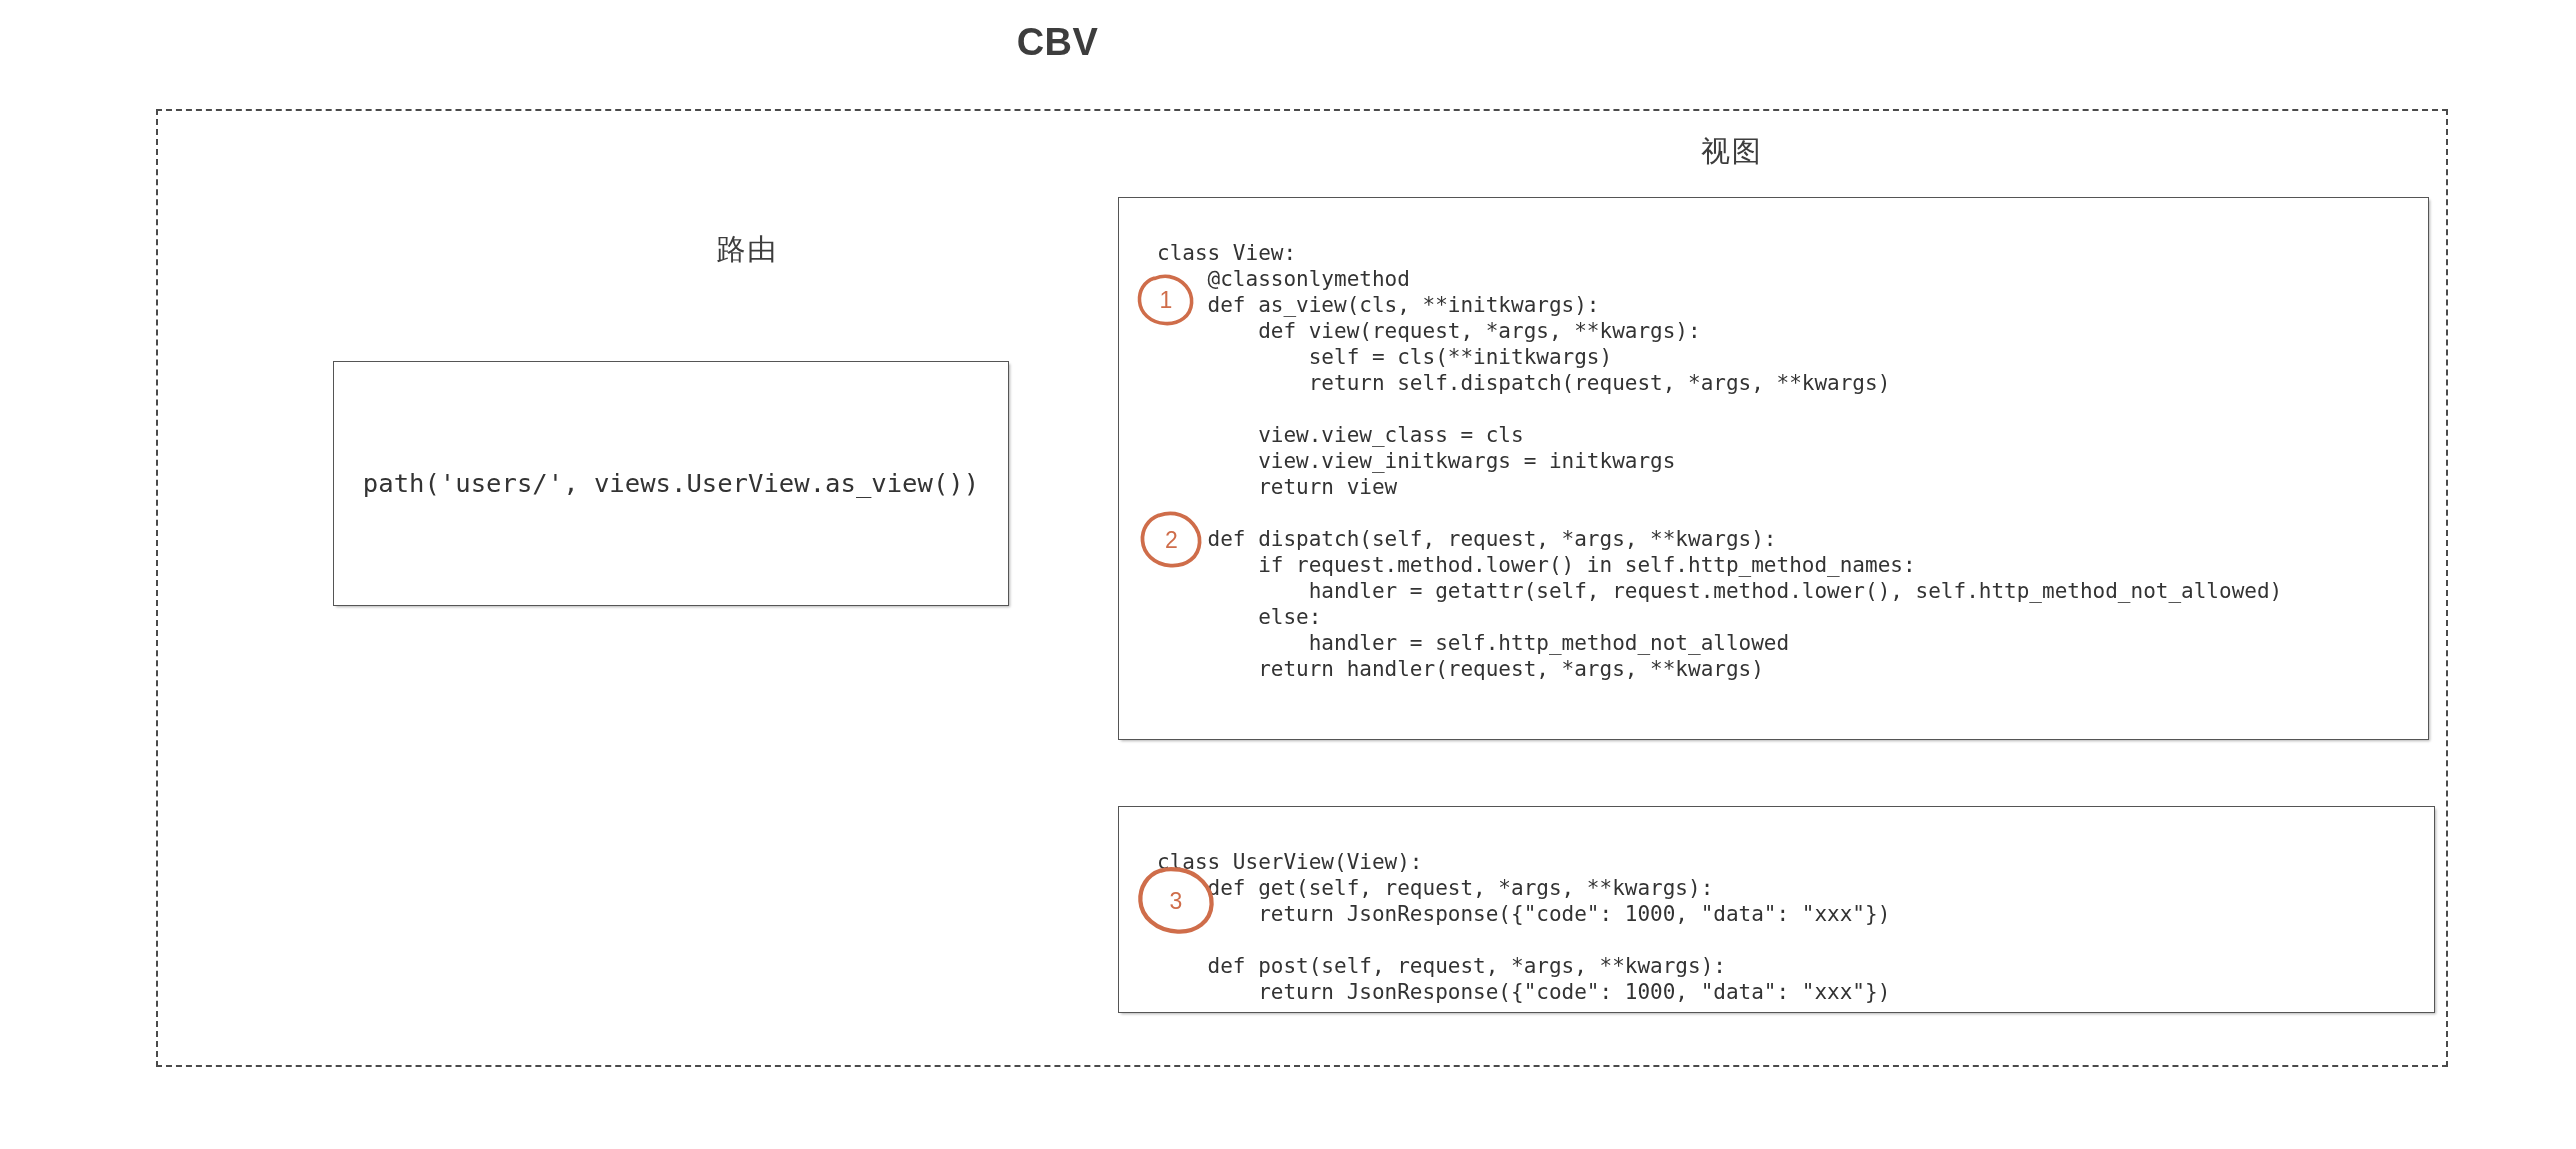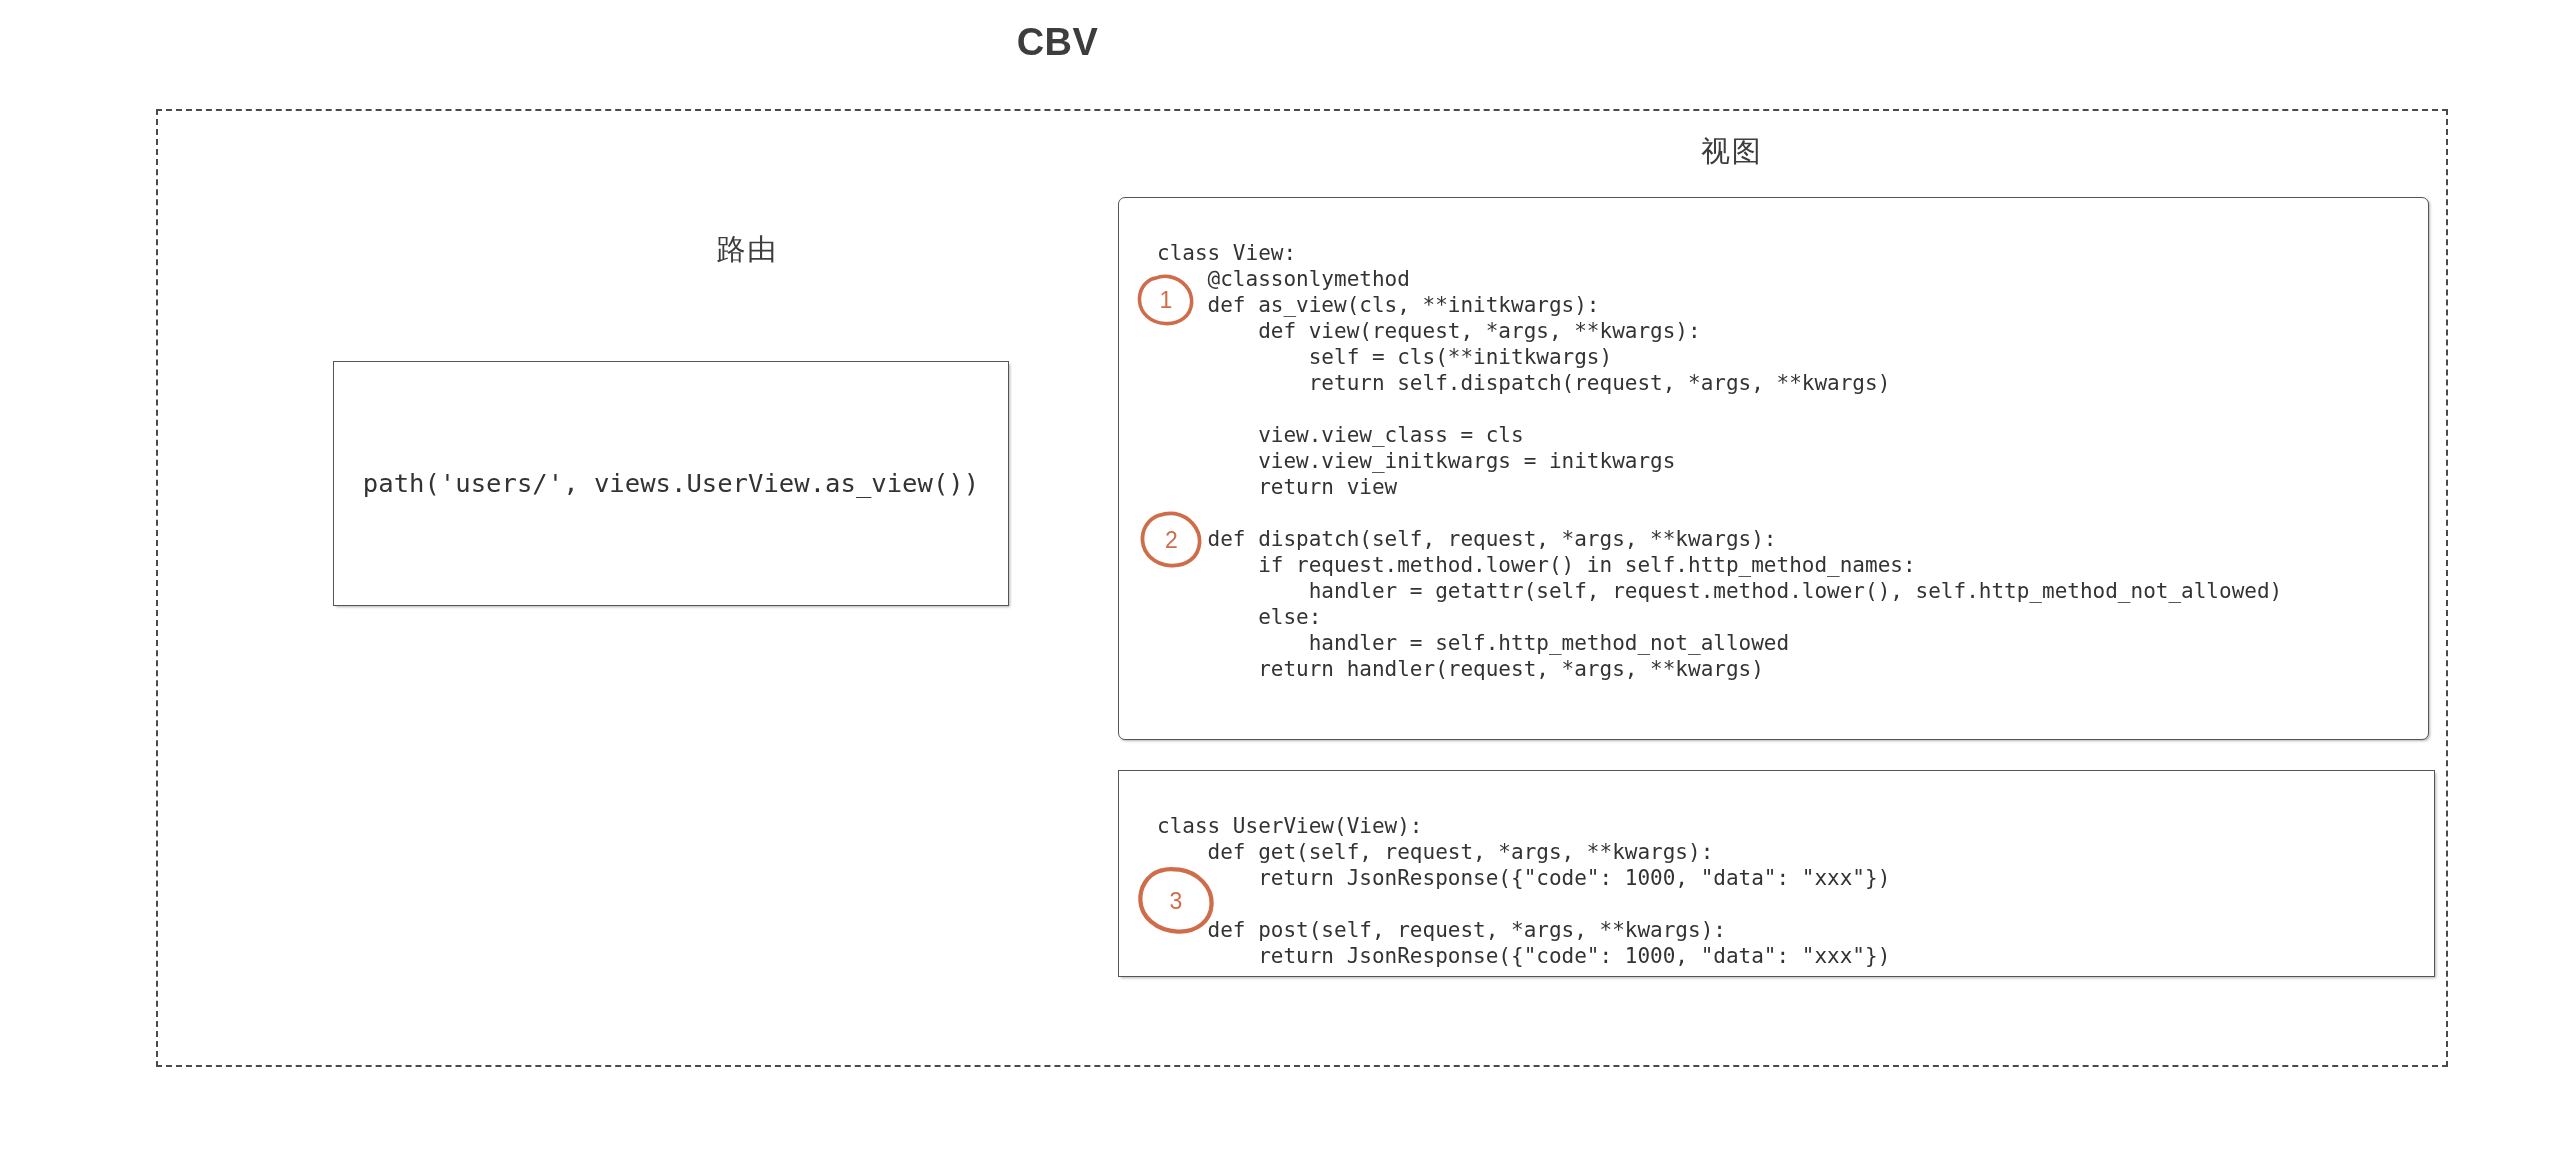--- a/index.html
+++ b/index.html
@@ -92,25 +92,24 @@
     border: 1.7px solid #555555;
     box-sizing: border-box;
     background: #ffffff;
     box-shadow: 1.7px 1.7px 2.6px -0.9px rgba(0,0,0,0.30);
   }
   #code-box-view {
     left: 1118px;
     top: 197px;
     width: 1311px;
     height: 543px;
-    border-radius: 7px;
   }
   #code-box-userview {
     left: 1118px;
-    top: 770px;
+    top: 806px;
     width: 1317px;
     height: 207px;
   }
   .code-text {
     position: absolute;
     left: 38px;
     top: 20.5px;
     font-family: "DejaVu Sans Mono", monospace;
     font-size: 21px;
     line-height: 26px;

